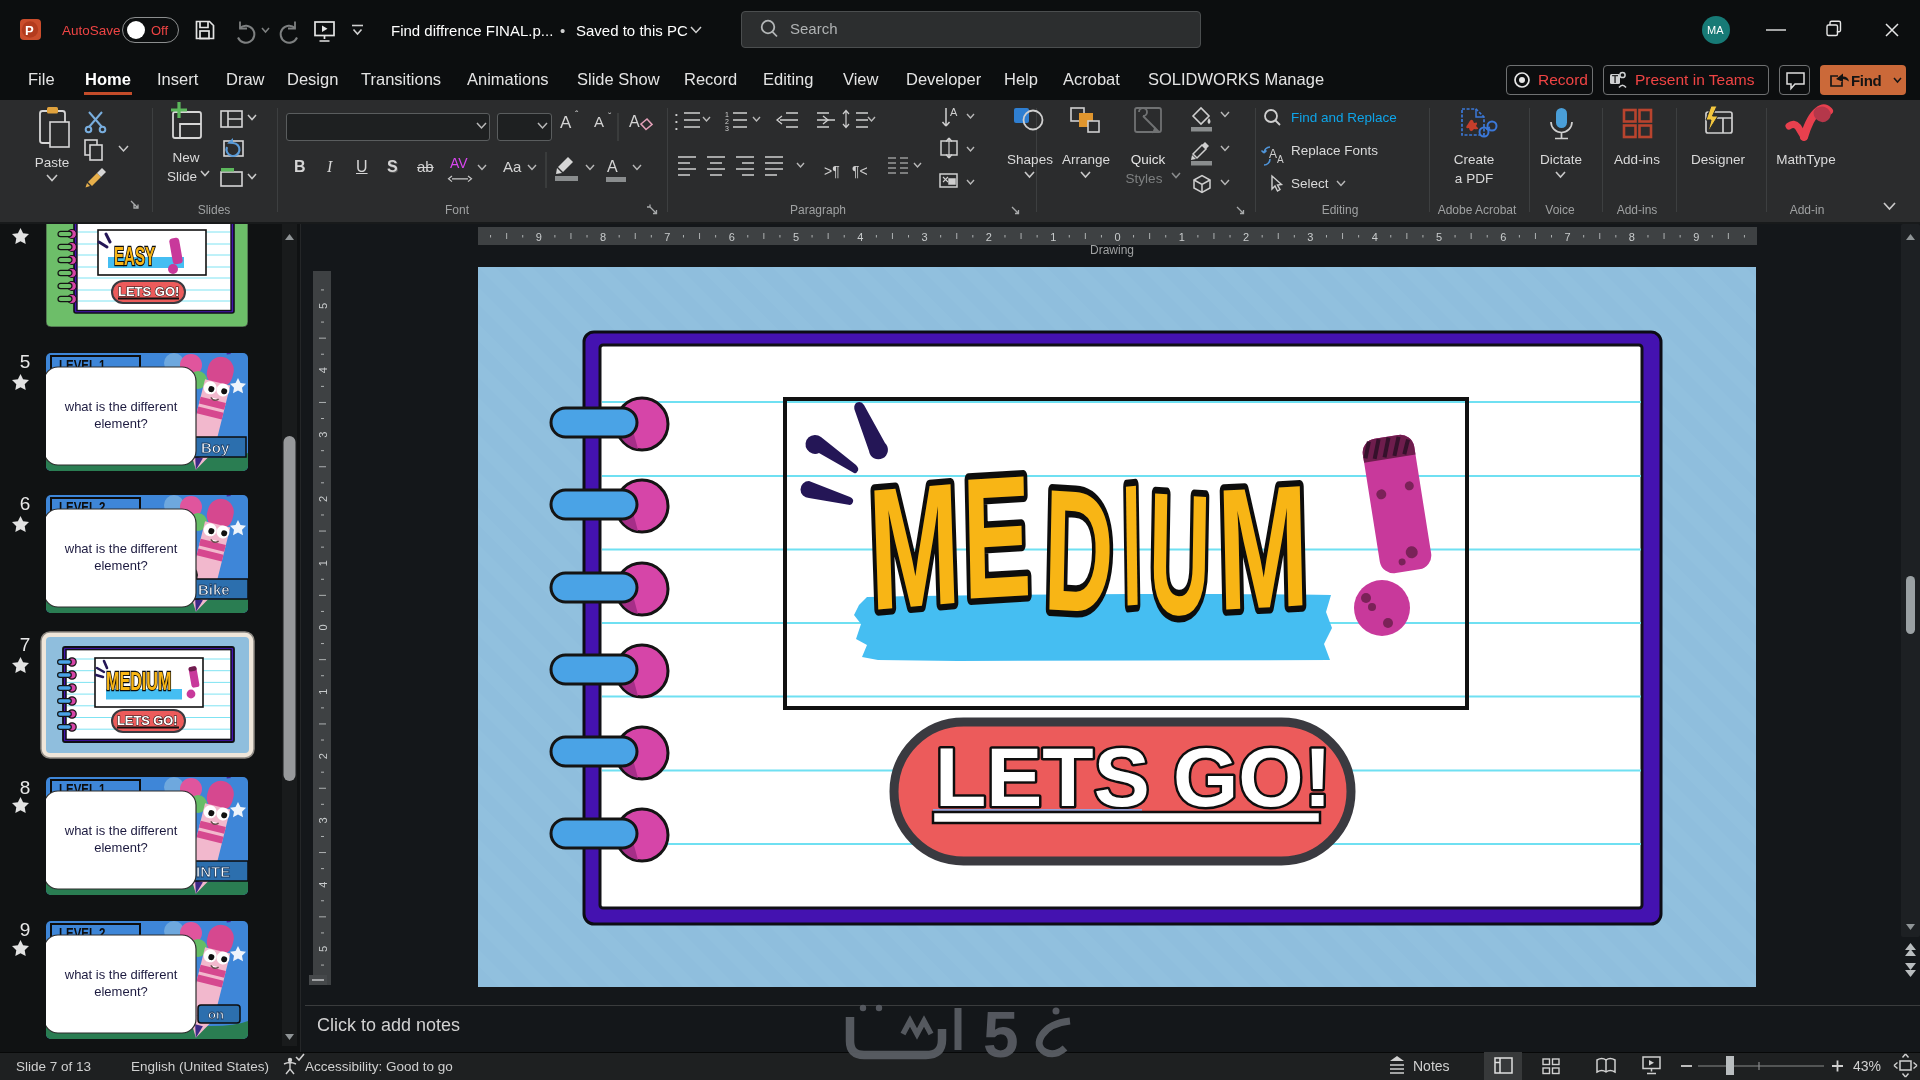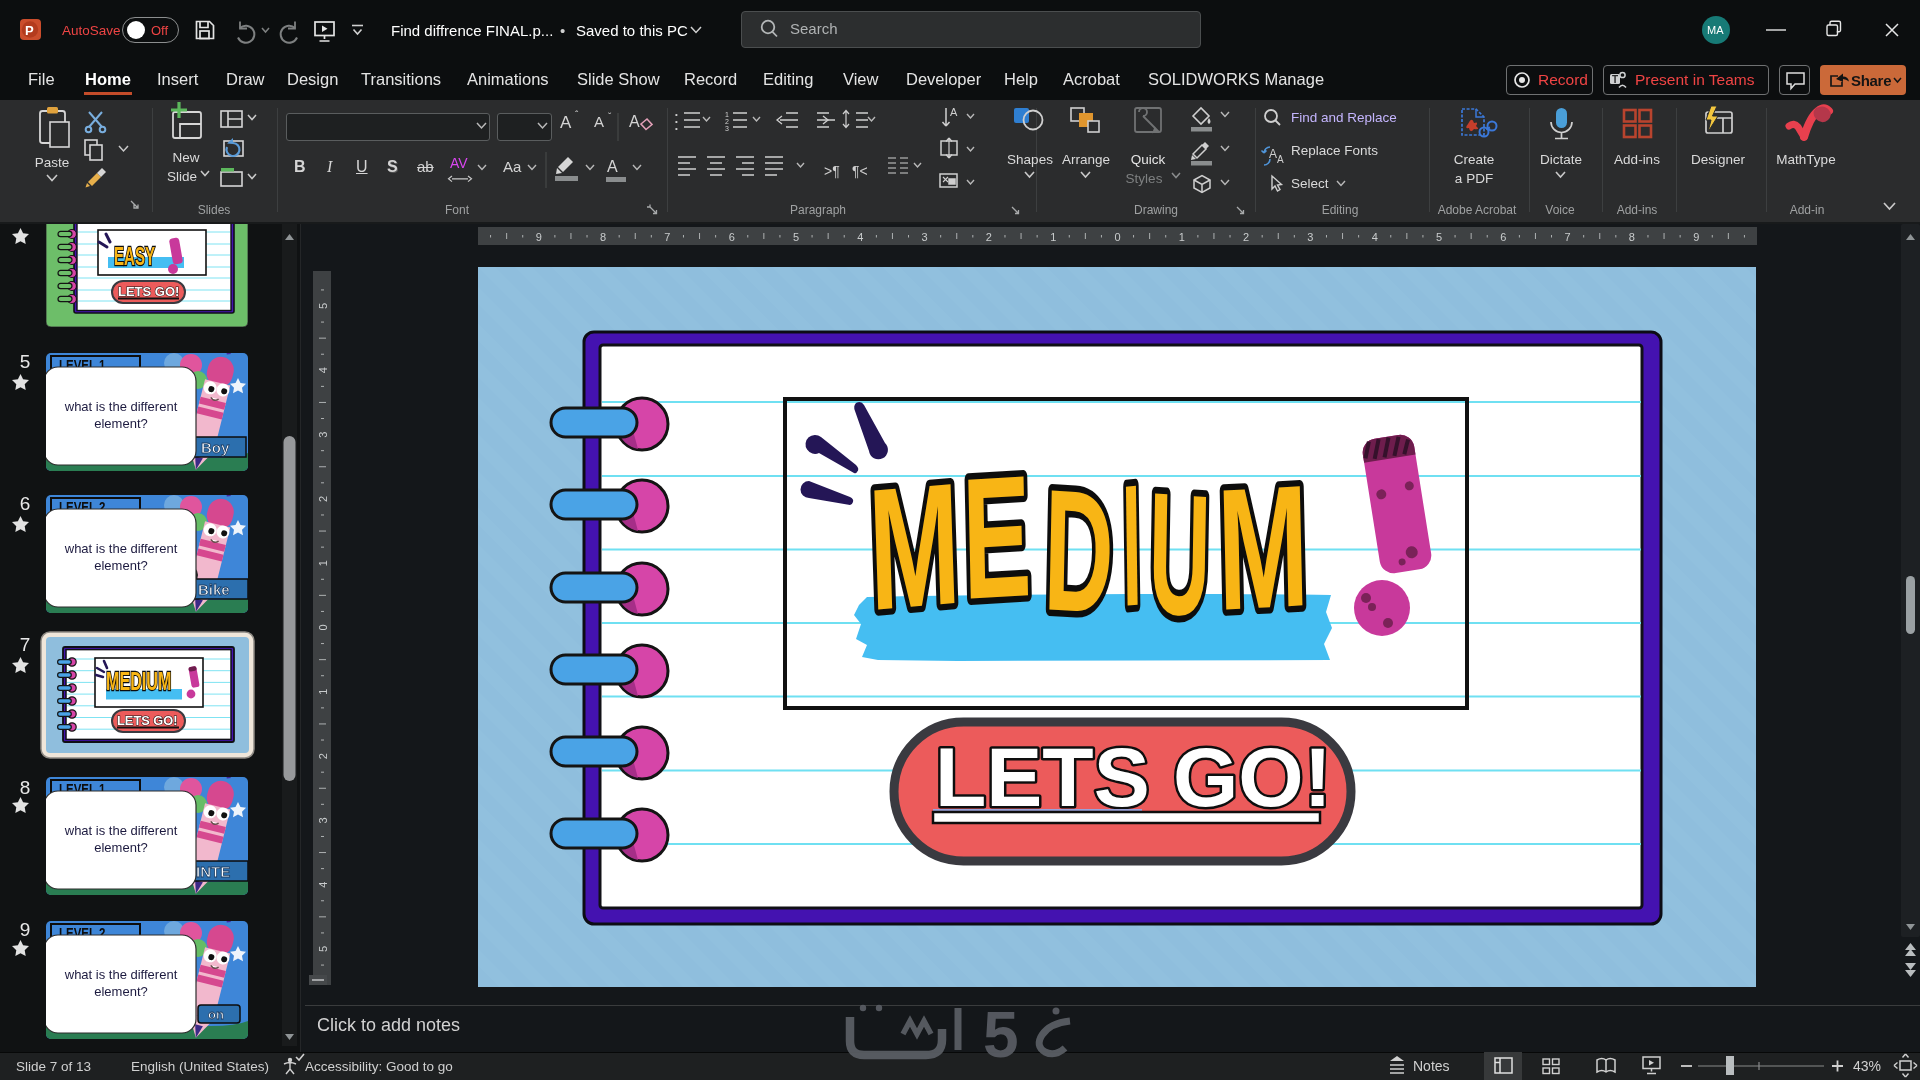--- a/index.html
+++ b/index.html
@@ -61,53 +61,53 @@
 <div class="tab" style="left:1004px;">Help</div>
 <div class="tab" style="left:1063px;">Acrobat</div>
 <div class="tab" style="left:1148px;">SOLIDWORKS Manage</div>
 
 <div class="t" style="left:1506px;top:65px;width:87px;height:30px;border:1px solid #6f7172;border-radius:4px;"></div>
 <div class="t" style="left:1538px;top:71px;font-size:15.5px;">Record</div>
 <div class="t" style="left:1603px;top:65px;width:166px;height:30px;border:1px solid #6f7172;border-radius:4px;"></div>
 <div class="t" style="left:1635px;top:71px;font-size:15.5px;">Present in Teams</div>
 <div class="t" style="left:1779px;top:65px;width:31px;height:30px;border:1px solid #6f7172;border-radius:4px;"></div>
 <div class="t" style="left:1820px;top:65px;width:86px;height:30px;background:#cb6939;border-radius:4px;"></div>
-<div class="t" style="left:1851px;top:72px;font-size:15px;color:#141414;font-weight:bold;letter-spacing:-0.3px;">Share</div>
+<div class="t" style="left:1851px;top:72px;font-size:15px;color:#141414;font-weight:bold;letter-spacing:-0.3px;">Find</div>
 
 <div class="gsep" style="left:152px;"></div>
 <div class="gsep" style="left:277px;"></div>
 <div class="gsep" style="left:667px;"></div>
 <div class="gsep" style="left:1036px;"></div>
 <div class="gsep" style="left:1255px;"></div>
 <div class="gsep" style="left:1429px;"></div>
 <div class="gsep" style="left:1529px;"></div>
 <div class="gsep" style="left:1602px;"></div>
 <div class="gsep" style="left:1676px;"></div>
 <div class="gsep" style="left:1766px;"></div>
 <div class="grouplabel" style="left:76px;margin-top:43px;">Clipboard</div>
 <div class="grouplabel" style="left:214px;">Slides</div>
 <div class="grouplabel" style="left:457px;">Font</div>
 <div class="grouplabel" style="left:818px;">Paragraph</div>
-<div class="grouplabel" style="left:1156px;">Drawing</div>
+<div class="grouplabel" style="left:1112px;margin-top:40px;">Drawing</div>
 <div class="grouplabel" style="left:1340px;">Editing</div>
 <div class="grouplabel" style="left:1477px;">Adobe Acrobat</div>
 <div class="grouplabel" style="left:1560px;">Voice</div>
 <div class="grouplabel" style="left:1637px;">Add-ins</div>
 <div class="grouplabel" style="left:1807px;">Add-in</div>
 
 <div class="btnlabel" style="left:52px;top:155px;">Paste</div>
 <div class="btnlabel" style="left:186px;top:150px;">New</div>
 <div class="btnlabel" style="left:182px;top:169px;">Slide</div>
 <div class="combo" style="left:286px;top:113px;width:204px;height:28px;"></div>
 <div class="combo" style="left:497px;top:113px;width:55px;height:28px;"></div>
 <div class="btnlabel" style="left:1030px;top:152px;">Shapes</div>
 <div class="btnlabel" style="left:1086px;top:152px;">Arrange</div>
 <div class="btnlabel" style="left:1148px;top:152px;color:#e5e5e5;">Quick</div>
 <div class="btnlabel" style="left:1144px;top:171px;color:#7e8081;">Styles</div>
-<div class="t" style="left:1291px;top:110px;font-size:13.5px;color:#c4b5fd;">Find and Replace</div>
+<div class="t" style="left:1291px;top:110px;font-size:13.5px;color:#0ea5e9;">Find and Replace</div>
 <div class="t" style="left:1291px;top:143px;font-size:13.5px;color:#dadada;">Replace Fonts</div>
 <div class="t" style="left:1291px;top:176px;font-size:13.5px;color:#dadada;text-align:center;">Select</div>
 <div class="btnlabel" style="left:1474px;top:152px;">Create</div>
 <div class="btnlabel" style="left:1474px;top:171px;">a PDF</div>
 <div class="btnlabel" style="left:1561px;top:152px;">Dictate</div>
 <div class="btnlabel" style="left:1637px;top:152px;">Add-ins</div>
 <div class="btnlabel" style="left:1718px;top:152px;">Designer</div>
 <div class="btnlabel" style="left:1806px;top:152px;">MathType</div>
 
 <div class="t" style="left:294px;top:158px;font-size:16px;font-weight:bold;color:#d4d4d4;">B</div>

